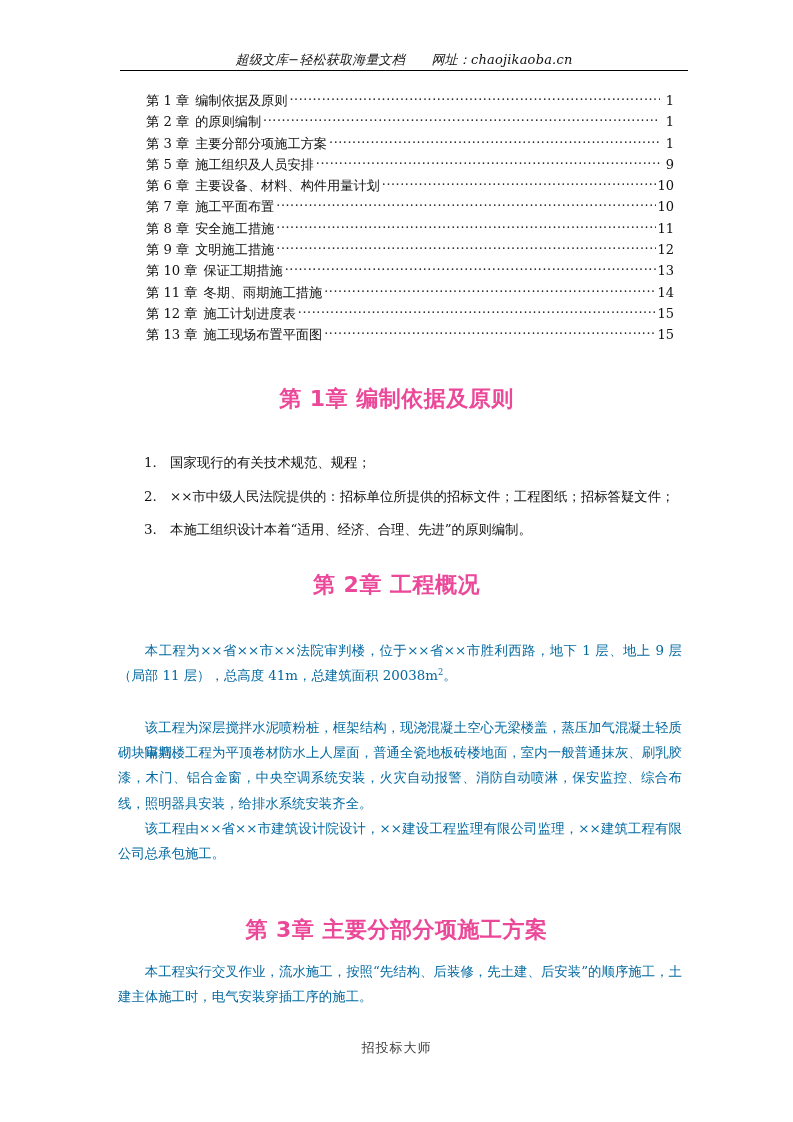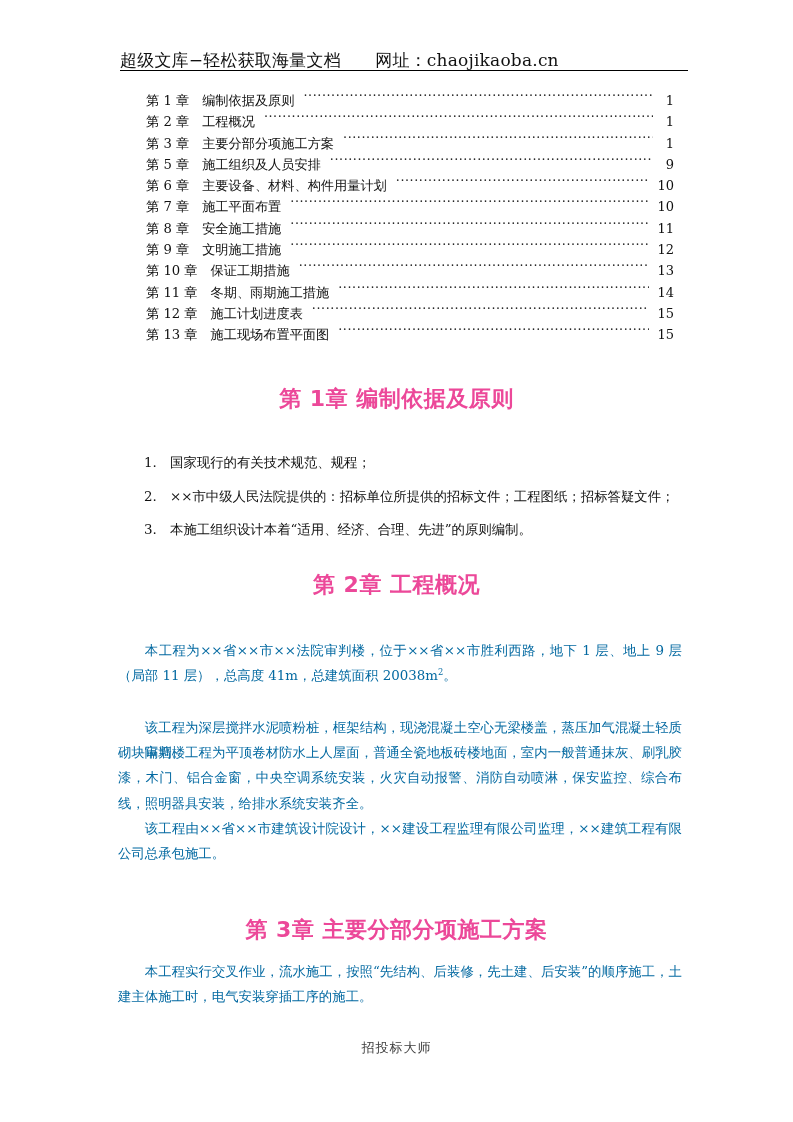--- a/index.html
+++ b/index.html
@@ -24,49 +24,49 @@
   }
 
   
   .header-zone {
     position: absolute;
     left: 120px;
     top: 52px;
     width: 568px;
   }
   .header-text {
-    text-align: left;
+    text-align: center;
     font-family: "DejaVu Serif", "Liberation Serif", serif;
-    font-size: 17px;
+    font-size: 13px;
     line-height: 16px;
     letter-spacing: 0.2px;
     white-space: pre;
     color: #111111;
+    font-style: italic;
   }
   .header-rule {
     margin-top: 2px;
     border-bottom: 1.6px solid #000000;
     width: 100%;
   }
 
   
   .toc {
     position: absolute;
     left: 146px;
     top: 90px;
     width: 528px;
   }
   .toc-row {
     display: flex;
-    align-items: flex-start;
+    align-items: center;
     font-size: 13.2px;
     line-height: 21.3px;
     color: #111111;
     white-space: nowrap;
-    gap: 7px;
   }
   .toc-chap {
     flex: 0 0 auto;
     padding-right: 6px;
   }
   .toc-title {
     flex: 0 0 auto;
   }
   .toc-leader {
     flex: 1 1 auto;
@@ -178,21 +178,21 @@
 
   <div class="toc" id="toc-container">
       <div class="toc-row">
         <span class="toc-chap">第 1 章</span>
         <span class="toc-title">编制依据及原则</span>
         <span class="toc-leader"></span>
         <span class="toc-page">1</span>
       </div>
       <div class="toc-row">
         <span class="toc-chap">第 2 章</span>
-        <span class="toc-title">工程概况</span>
+        <span class="toc-title">的原则编制</span>
         <span class="toc-leader"></span>
         <span class="toc-page">1</span>
       </div>
       <div class="toc-row">
         <span class="toc-chap">第 3 章</span>
         <span class="toc-title">主要分部分项施工方案</span>
         <span class="toc-leader"></span>
         <span class="toc-page">1</span>
       </div>
       <div class="toc-row">

